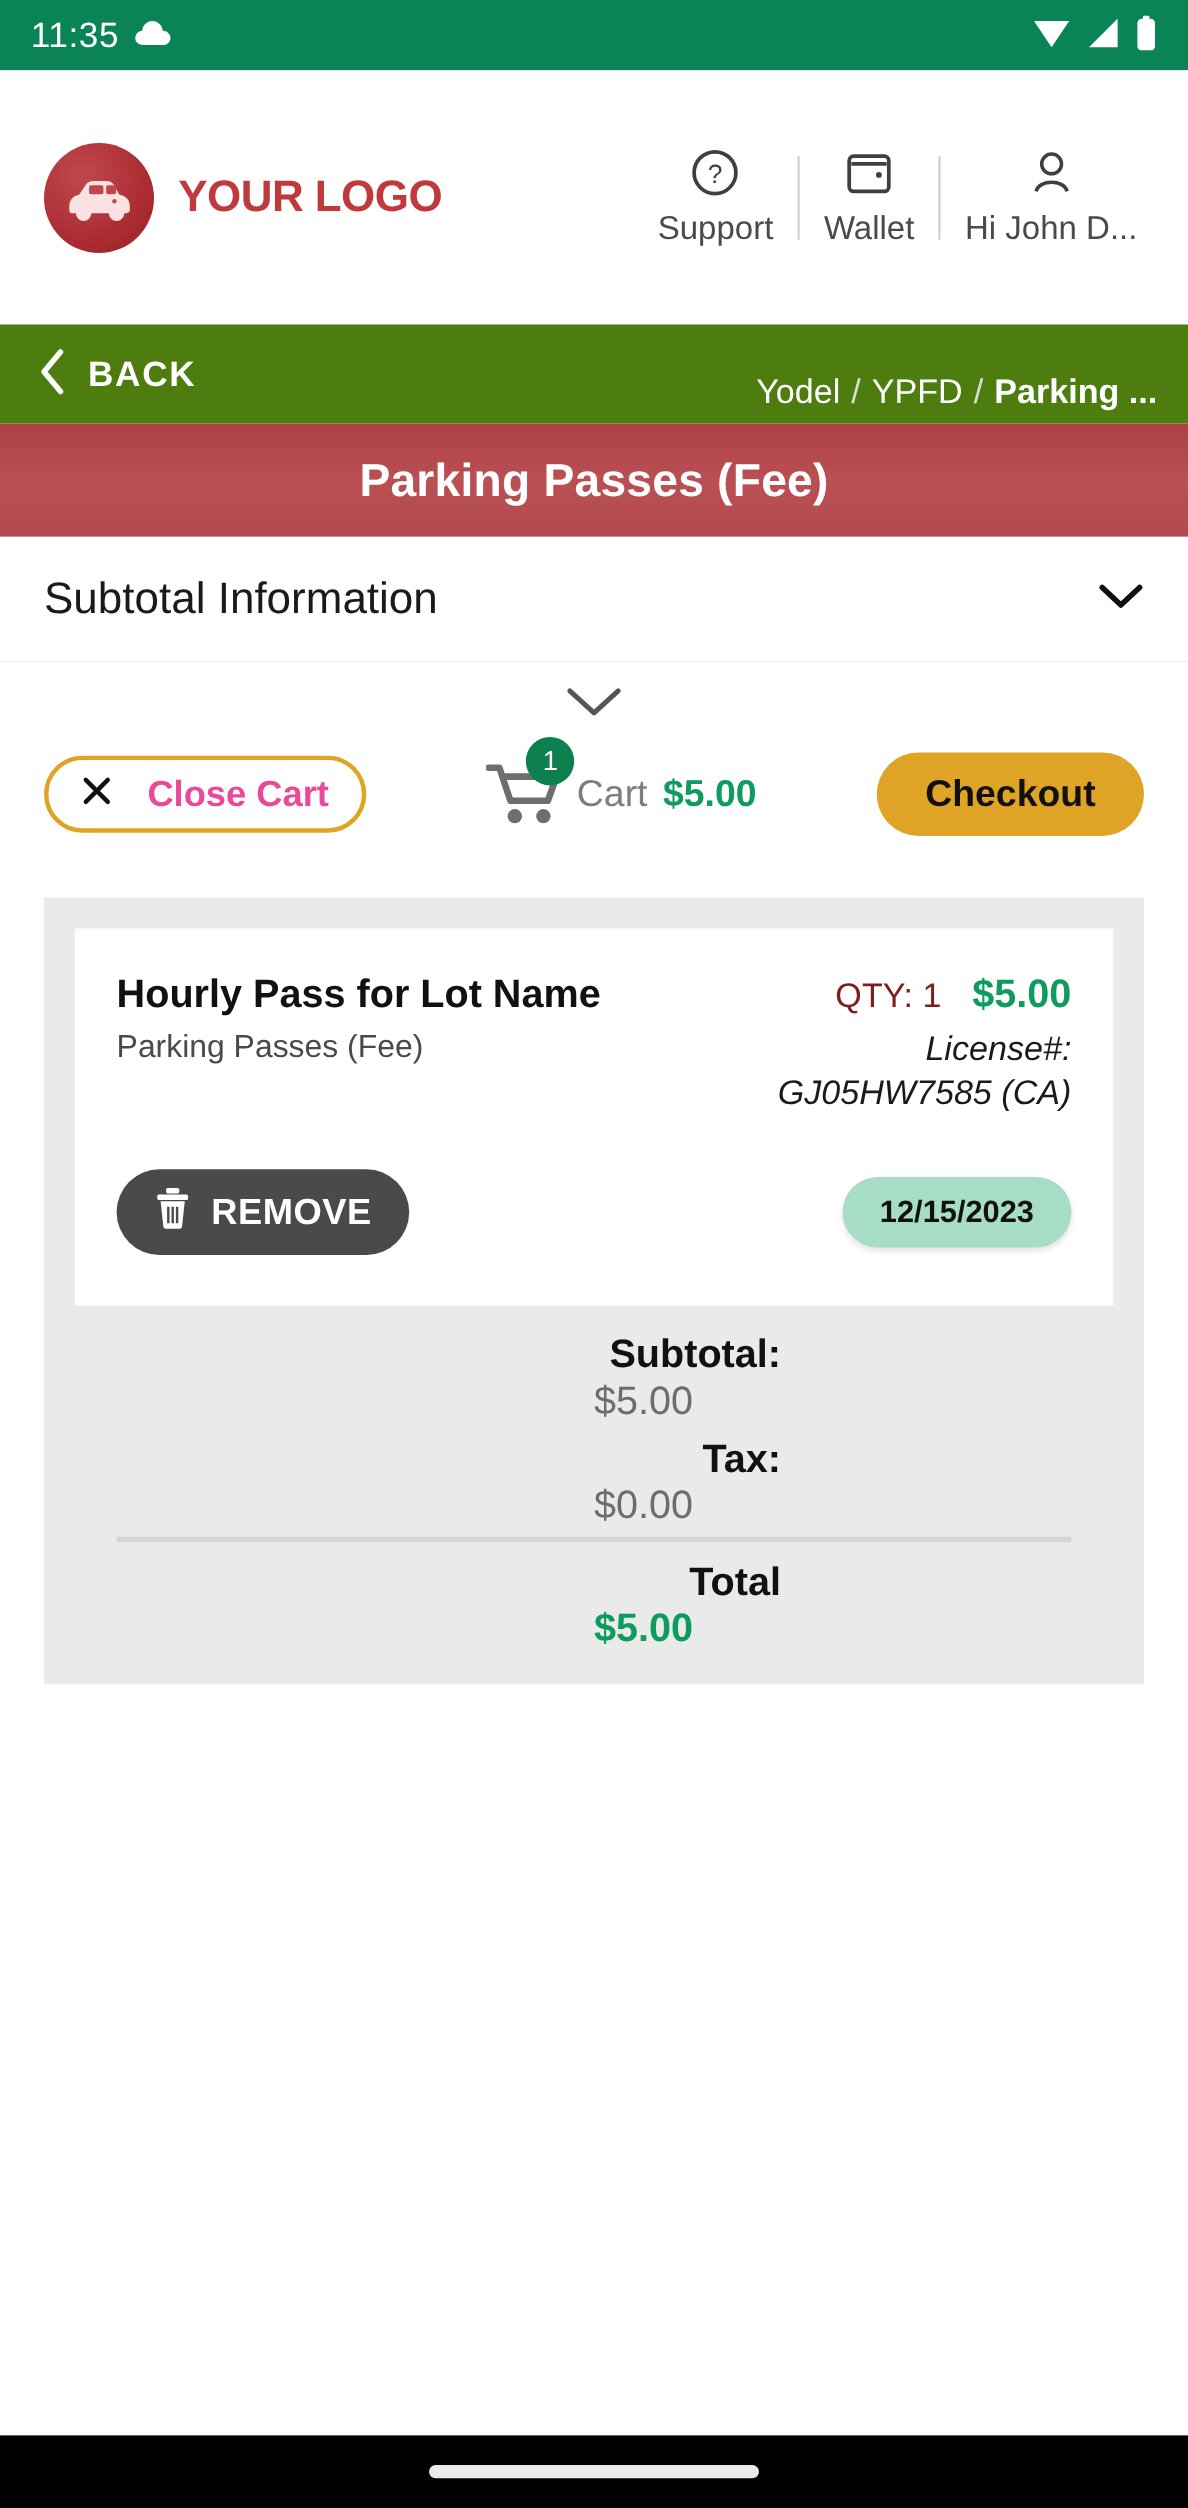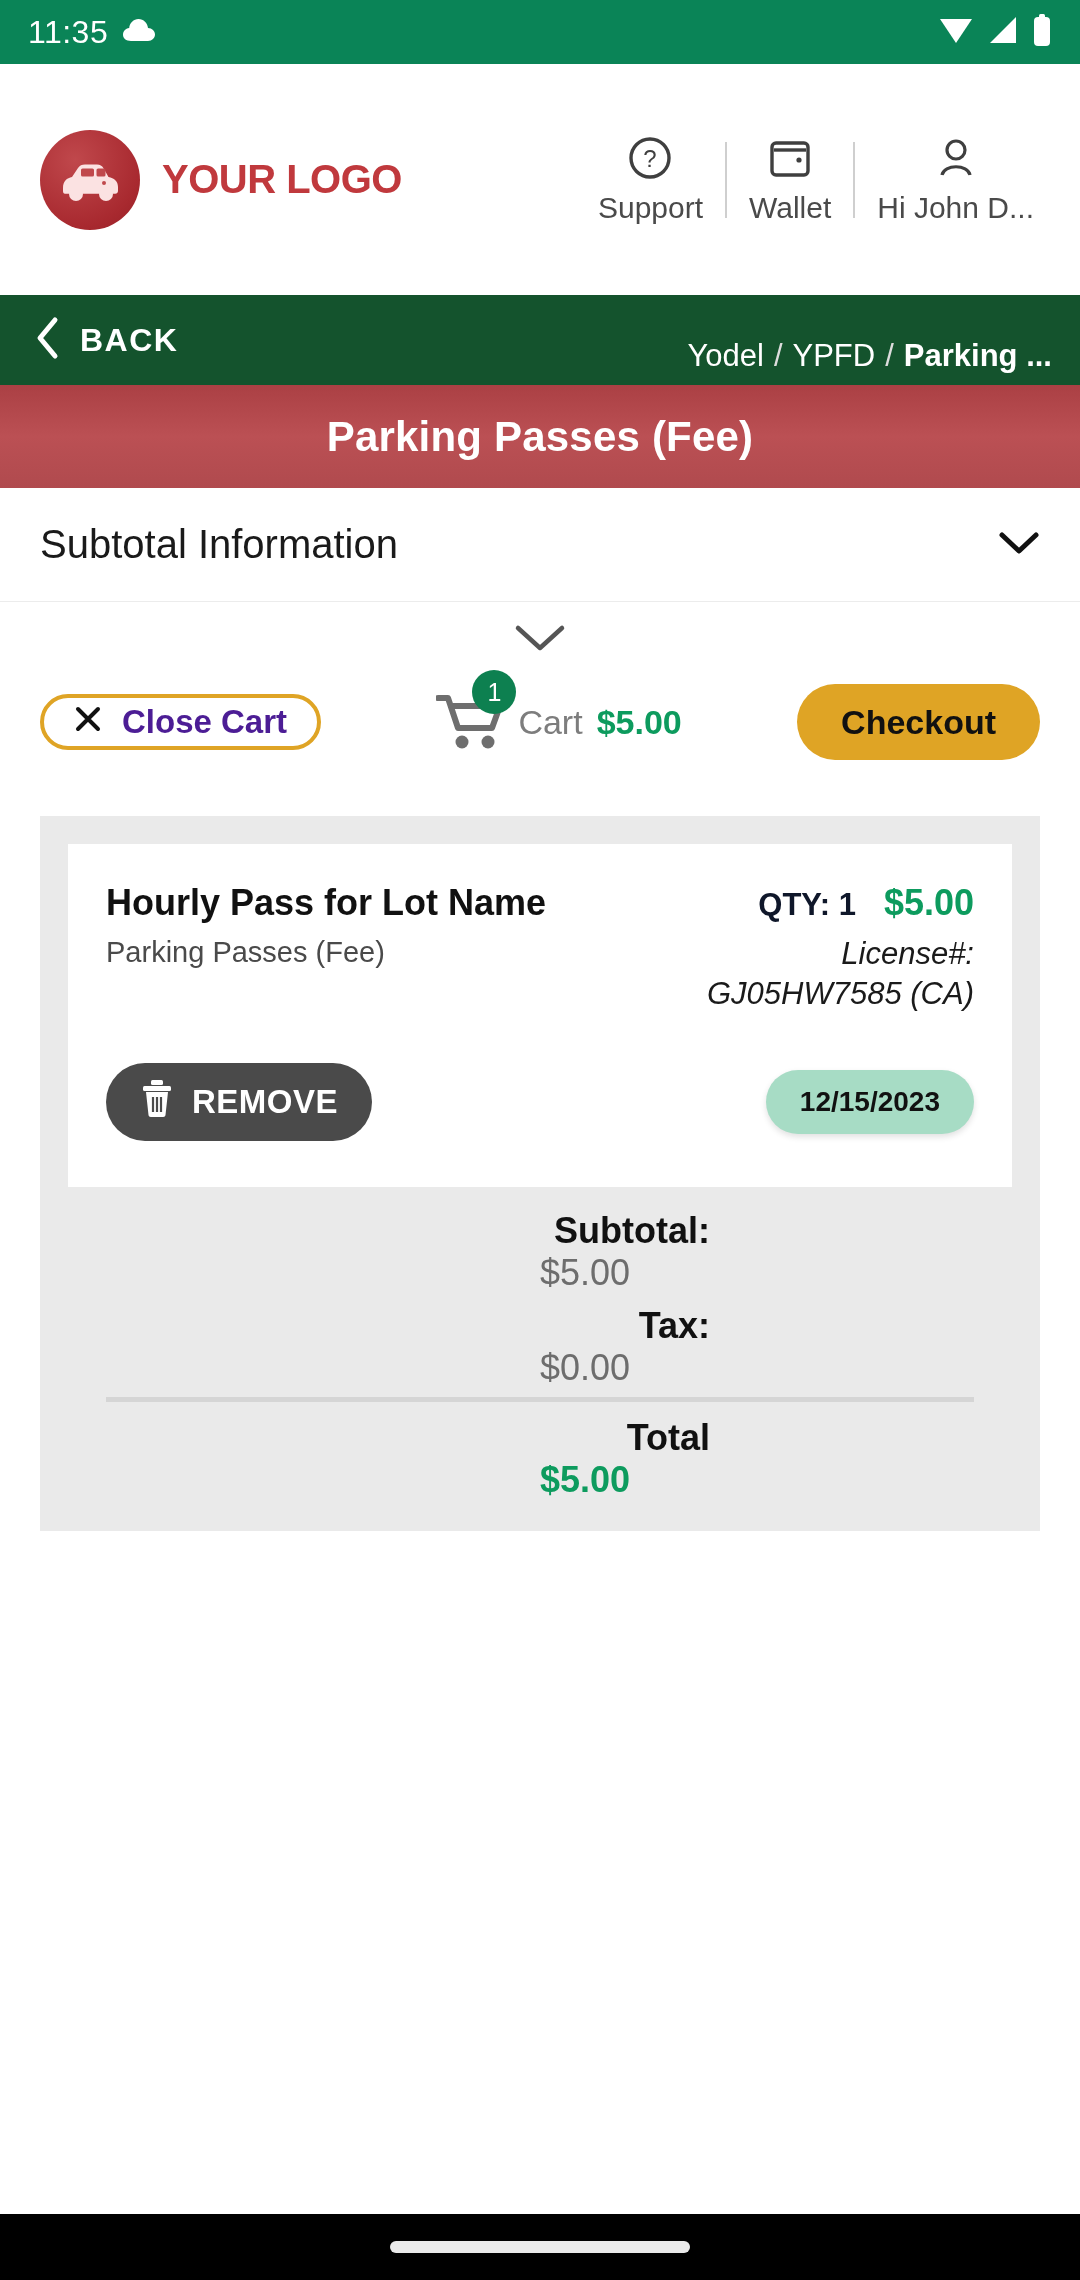--- a/index.html
+++ b/index.html
@@ -46,21 +46,21 @@
   .nav-item{
     display:flex; flex-direction:column; align-items:center;
     justify-content:center; gap:6px;
     width:auto; min-width:120px; padding:0 22px;
   }
   .nav-label{ font-size:30px; color:#4a4a4a; white-space:nowrap; }
   .nav-sep{ width:2px; height:76px; background:#cfcfcf; }
 
   
   .crumbbar{
-    height:90px; background:#14532d; color:#fff;
+    height:90px; background:#4d7c0f; color:#fff;
     display:flex; align-items:center; padding:0 34px;
     position:relative;
   }
   .back-btn{ display:flex; align-items:center; gap:20px; }
   .back-label{ font-size:32px; font-weight:bold; letter-spacing:1.5px; }
   .crumbs{
     position:absolute; right:28px; top:16px; height:100%;
     display:flex; align-items:center; gap:10px; font-size:31px;
   }
   .crumb{ color:#fff; }
@@ -89,24 +89,24 @@
     height:60px; display:flex; align-items:center; justify-content:center;
     background:#fff; padding-top:16px;
   }
 
   
   .cartbar{
     height:120px; display:flex; align-items:center;
     padding:0 40px; background:#fff; gap:0;
   }
   .close-cart{
-    display:flex; align-items:center; justify-content:center; gap:20px;
+    display:flex; align-items:center; justify-content:center; gap:32px;
     border:4px solid #dfa425; border-radius:46px;
-    background:#fff; color:#4c1d95;
-    height:56px; padding:0 30px;
+    background:#fff; color:#ec4899;
+    height:70px; padding:0 30px;
     font-size:33px; font-weight:bold;
     white-space:nowrap;
   }
   .cart-mid{
     flex:1; display:flex; align-items:center; justify-content:center; gap:14px;
   }
   .cart-icon-wrap{ position:relative; width:68px; height:60px; }
   .cart-badge{
     position:absolute; top:-22px; right:-12px;
     width:44px; height:44px; border-radius:50%;
@@ -132,21 +132,21 @@
   }
   .item-card{
     background:#fff; padding:38px 38px 46px 38px;
   }
   .item-top{ display:flex; justify-content:space-between; align-items:flex-start; }
   .item-left{ flex:0 0 auto; }
   .item-name{ font-size:36px; font-weight:bold; color:#111; }
   .item-cat{ font-size:29px; color:#4a4a4a; margin-top:12px; }
   .item-right{ text-align:right; }
   .qty-price{ display:flex; align-items:baseline; gap:28px; justify-content:flex-end; }
-  .qty{ font-size:31px; font-weight:bold; color:#0f172a; }
+  .qty{ font-size:31px; font-weight:normal; color:#7f1d1d; }
   .price{ font-size:36px; font-weight:bold; color:#0d9b5e; }
   .license{
     font-size:31px; color:#1a1a1a; font-style:italic;
     margin-top:10px; line-height:1.3; text-align:right;
   }
   .item-bottom{
     display:flex; justify-content:space-between; align-items:center;
     margin-top:48px;
   }
   .remove-btn{

